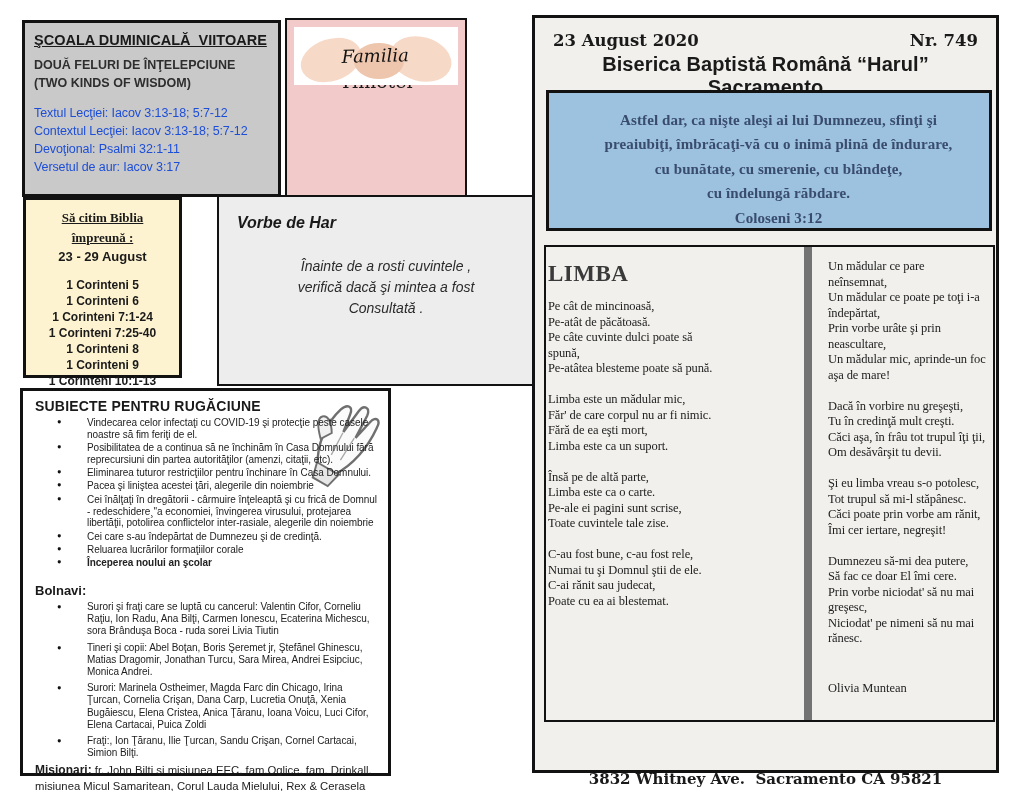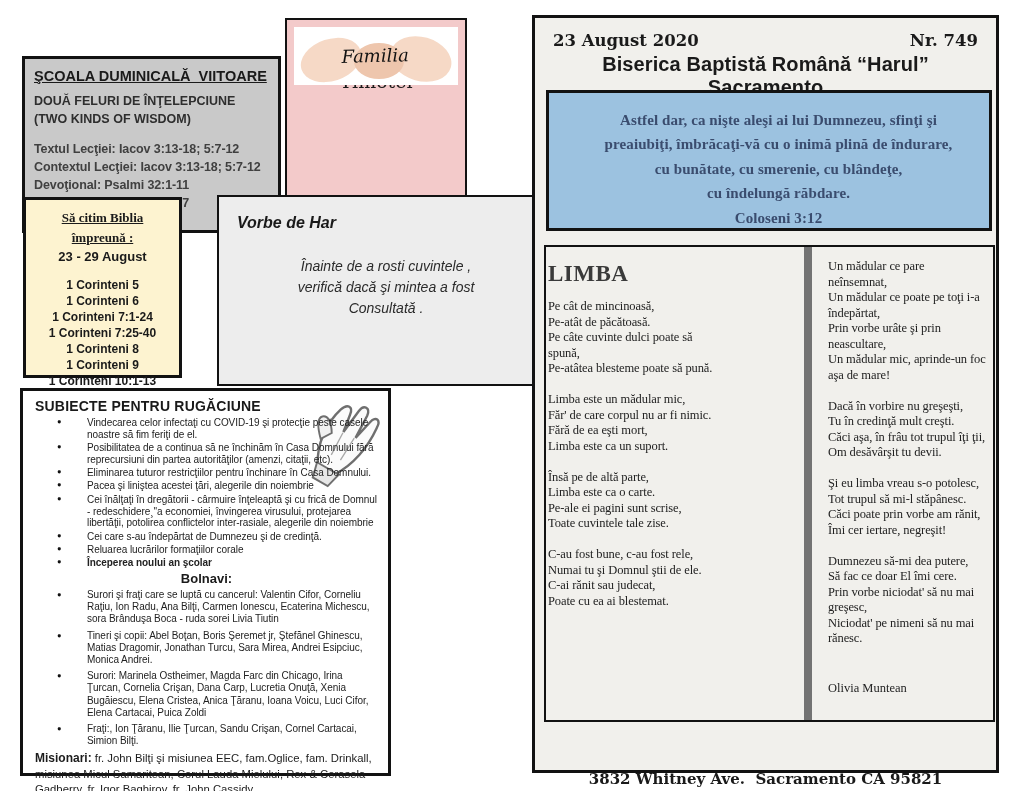--- a/index.html
+++ b/index.html
@@ -3,24 +3,24 @@
 <meta charset="utf-8">
 <style>
   * { margin:0; padding:0; box-sizing:border-box; }
   html,body { width:1024px; height:791px; background:#ffffff; font-family:"Liberation Sans", sans-serif; color:#1a1a1a; overflow:hidden; position:relative; }
   .page { position:absolute; }
   .box  { position:absolute; }
 
   
   #left-page  { left:20px; top:15px; width:452px; height:762px; }
 
-  .ss-box { left:2px; top:5px; width:259px; height:177px; background:#c9c9c9; border:3px solid #121212; padding:9px 9px;margin-top:36px; }
+  .ss-box { left:2px; top:5px; width:259px; height:177px; background:#c9c9c9; border:3px solid #121212; padding:9px 9px; }
   .ss-title { font-size:14.5px; font-weight:bold; text-decoration:underline; letter-spacing:0; white-space:pre-wrap; }
   .ss-sub   { font-size:12.5px; font-weight:bold; margin-top:9px; color:#2e2e2e; line-height:1.4; }
-  .ss-lines { font-size:12.5px; font-weight:bold; margin-top:12px; color:#404040; line-height:1.45; white-space:pre-line; letter-spacing:-0.1px; }
+  .ss-lines { font-size:12.5px; font-weight:normal; margin-top:12px; color:#1d4ed8; line-height:1.45; white-space:pre-line; letter-spacing:-0.1px; }
 
   .family-box { left:265px; top:3px; width:182px; height:179px; background:#f3caca; border:2px solid #121212; }
   .family-banner { position:absolute; left:7px; top:7px; right:7px; height:58px; background:#ffffff; overflow:hidden; }
   .hand-blob { position:absolute; border-radius:50%; }
   .blob1 { left:6px;  top:12px; width:62px; height:42px; background:#f6d9c6; transform:rotate(-18deg); }
   .blob2 { right:6px; top:10px; width:62px; height:44px; background:#f6d9c6; transform:rotate(16deg); }
   .blob3 { left:60px; top:16px; width:50px; height:36px; background:#eec6ad; }
   .banner-script { position:relative; display:block; width:100%; text-align:center; line-height:58px; font-family:"DejaVu Serif", serif; font-style:italic; font-size:18px; color:#111; transform:rotate(-1.5deg); }
   .family-name { margin-top:20px; text-align:center; font-family:"DejaVu Serif", serif; font-size:19px; color:#1a1a1a; line-height:1.45; white-space:pre-line; }
 
@@ -32,21 +32,21 @@
   .vorbe-box { left:165px; top:180px; width:338px; height:191px; background:#ededed; border:2px solid #121212; padding:17px 18px;margin-left:32px; }
   .vorbe-title { font-size:16px; font-weight:bold; font-style:italic; }
   .vorbe-body  { font-size:14px; font-style:italic; text-align:center; margin-top:24px; line-height:1.5; color:#2b2b2b; white-space:pre-line; }
 
   .prayer-box { left:0px; top:373px; width:371px; height:388px; background:#ffffff; border:3px solid #121212; padding:7px 10px 4px 12px; }
   .prayer-title { font-size:14px; font-weight:bold; letter-spacing:0.2px; }
   ul.blist { list-style:none; margin:3px 0 0 0; }
   ul.blist li { position:relative; padding-left:52px; font-size:10px; line-height:1.18; color:#222; margin:0 0 1.5px 0; letter-spacing:-0.05px; }
   ul.blist li::before { content:"●"; position:absolute; left:22px; top:1px; font-size:7.5px; color:#111; }
   ul.sicklist li { margin:0 6px 4px 0; line-height:1.22; }
-  .bolnavi-label { font-size:13px; font-weight:bold; margin:2px 0 2px 0;text-align:center; }
+  .bolnavi-label { font-size:13px; font-weight:bold; margin:14px 0 2px 0; }
   .misionari { font-size:11.3px; line-height:1.32; margin-top:2px; color:#1c1c1c; }
   .misionari b { font-size:12px; }
   .hands-wrap { position:absolute; right:-6px; top:-10px; width:96px; height:116px; }
 
   
   #right-page { left:532px; top:15px; width:467px; height:758px; border:3px solid #121212; background:#f1f0ec; }
 
   .r-header { position:absolute; left:18px; right:18px; top:13px; }
   .r-h-row { display:flex; justify-content:space-between; font-family:"DejaVu Serif", serif; font-weight:bold; font-size:16.5px; }
   .r-church { text-align:center; font-size:20px; font-weight:bold; margin-top:3px; letter-spacing:0.1px; }

